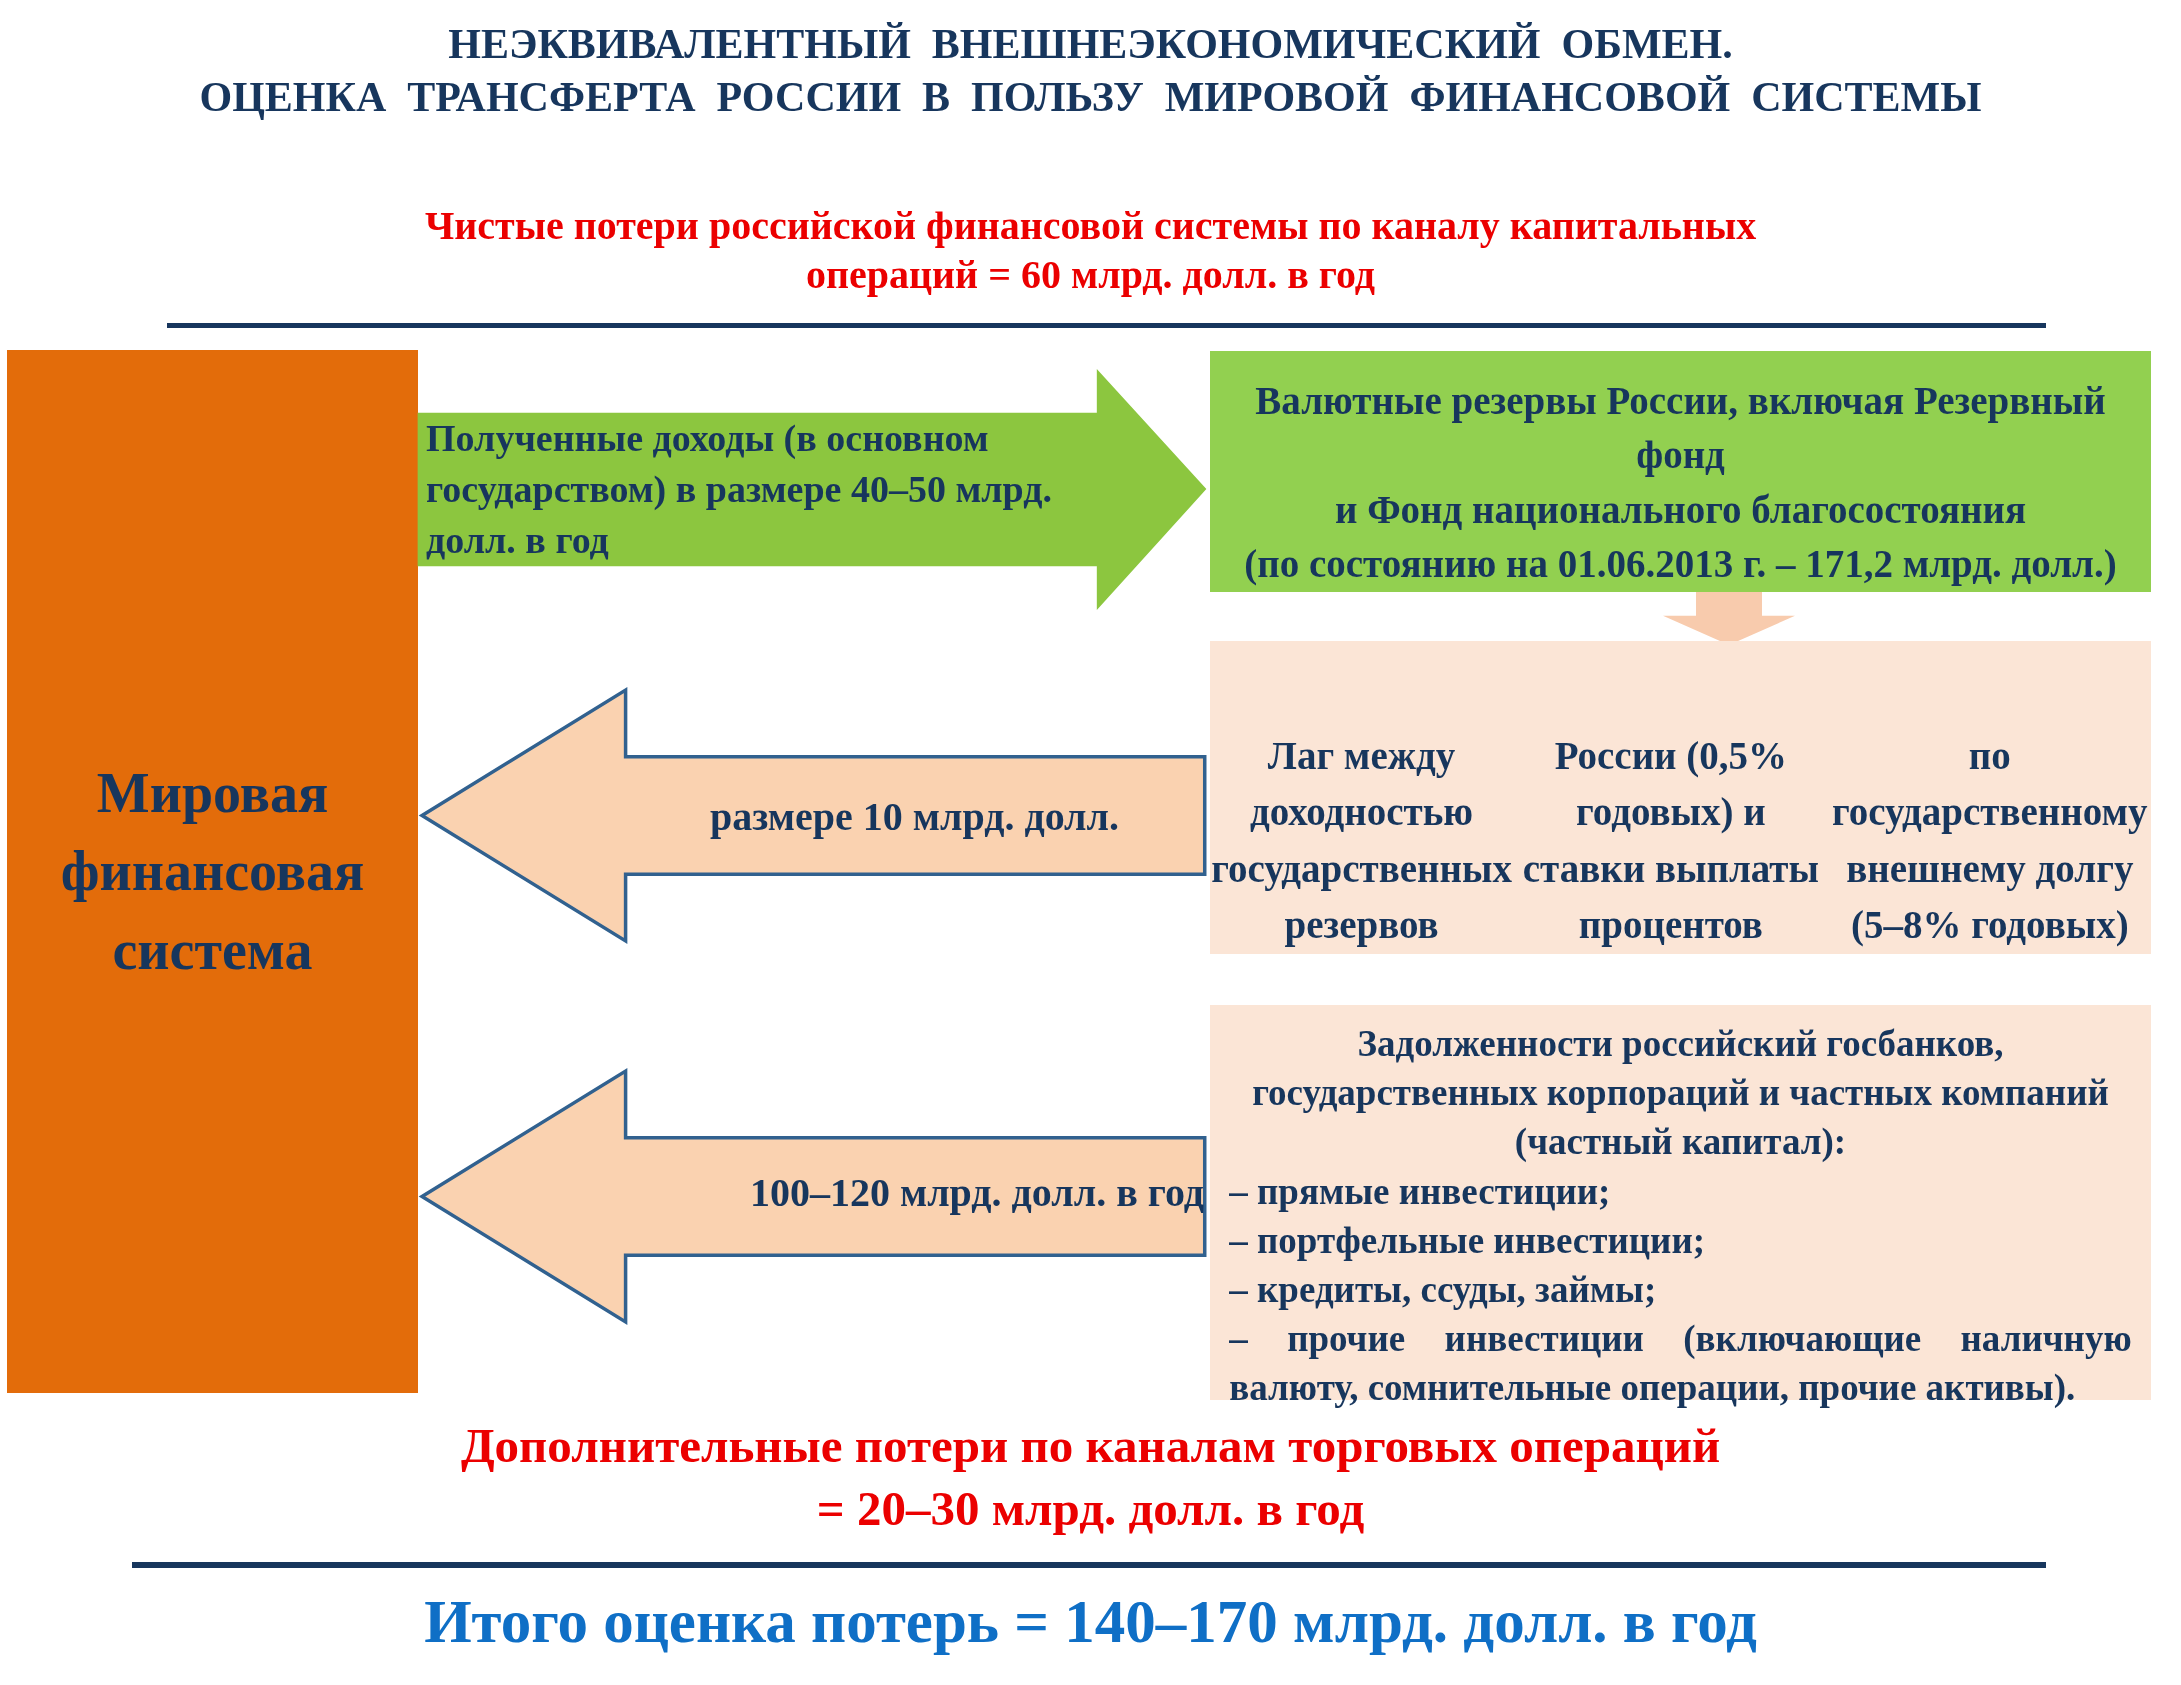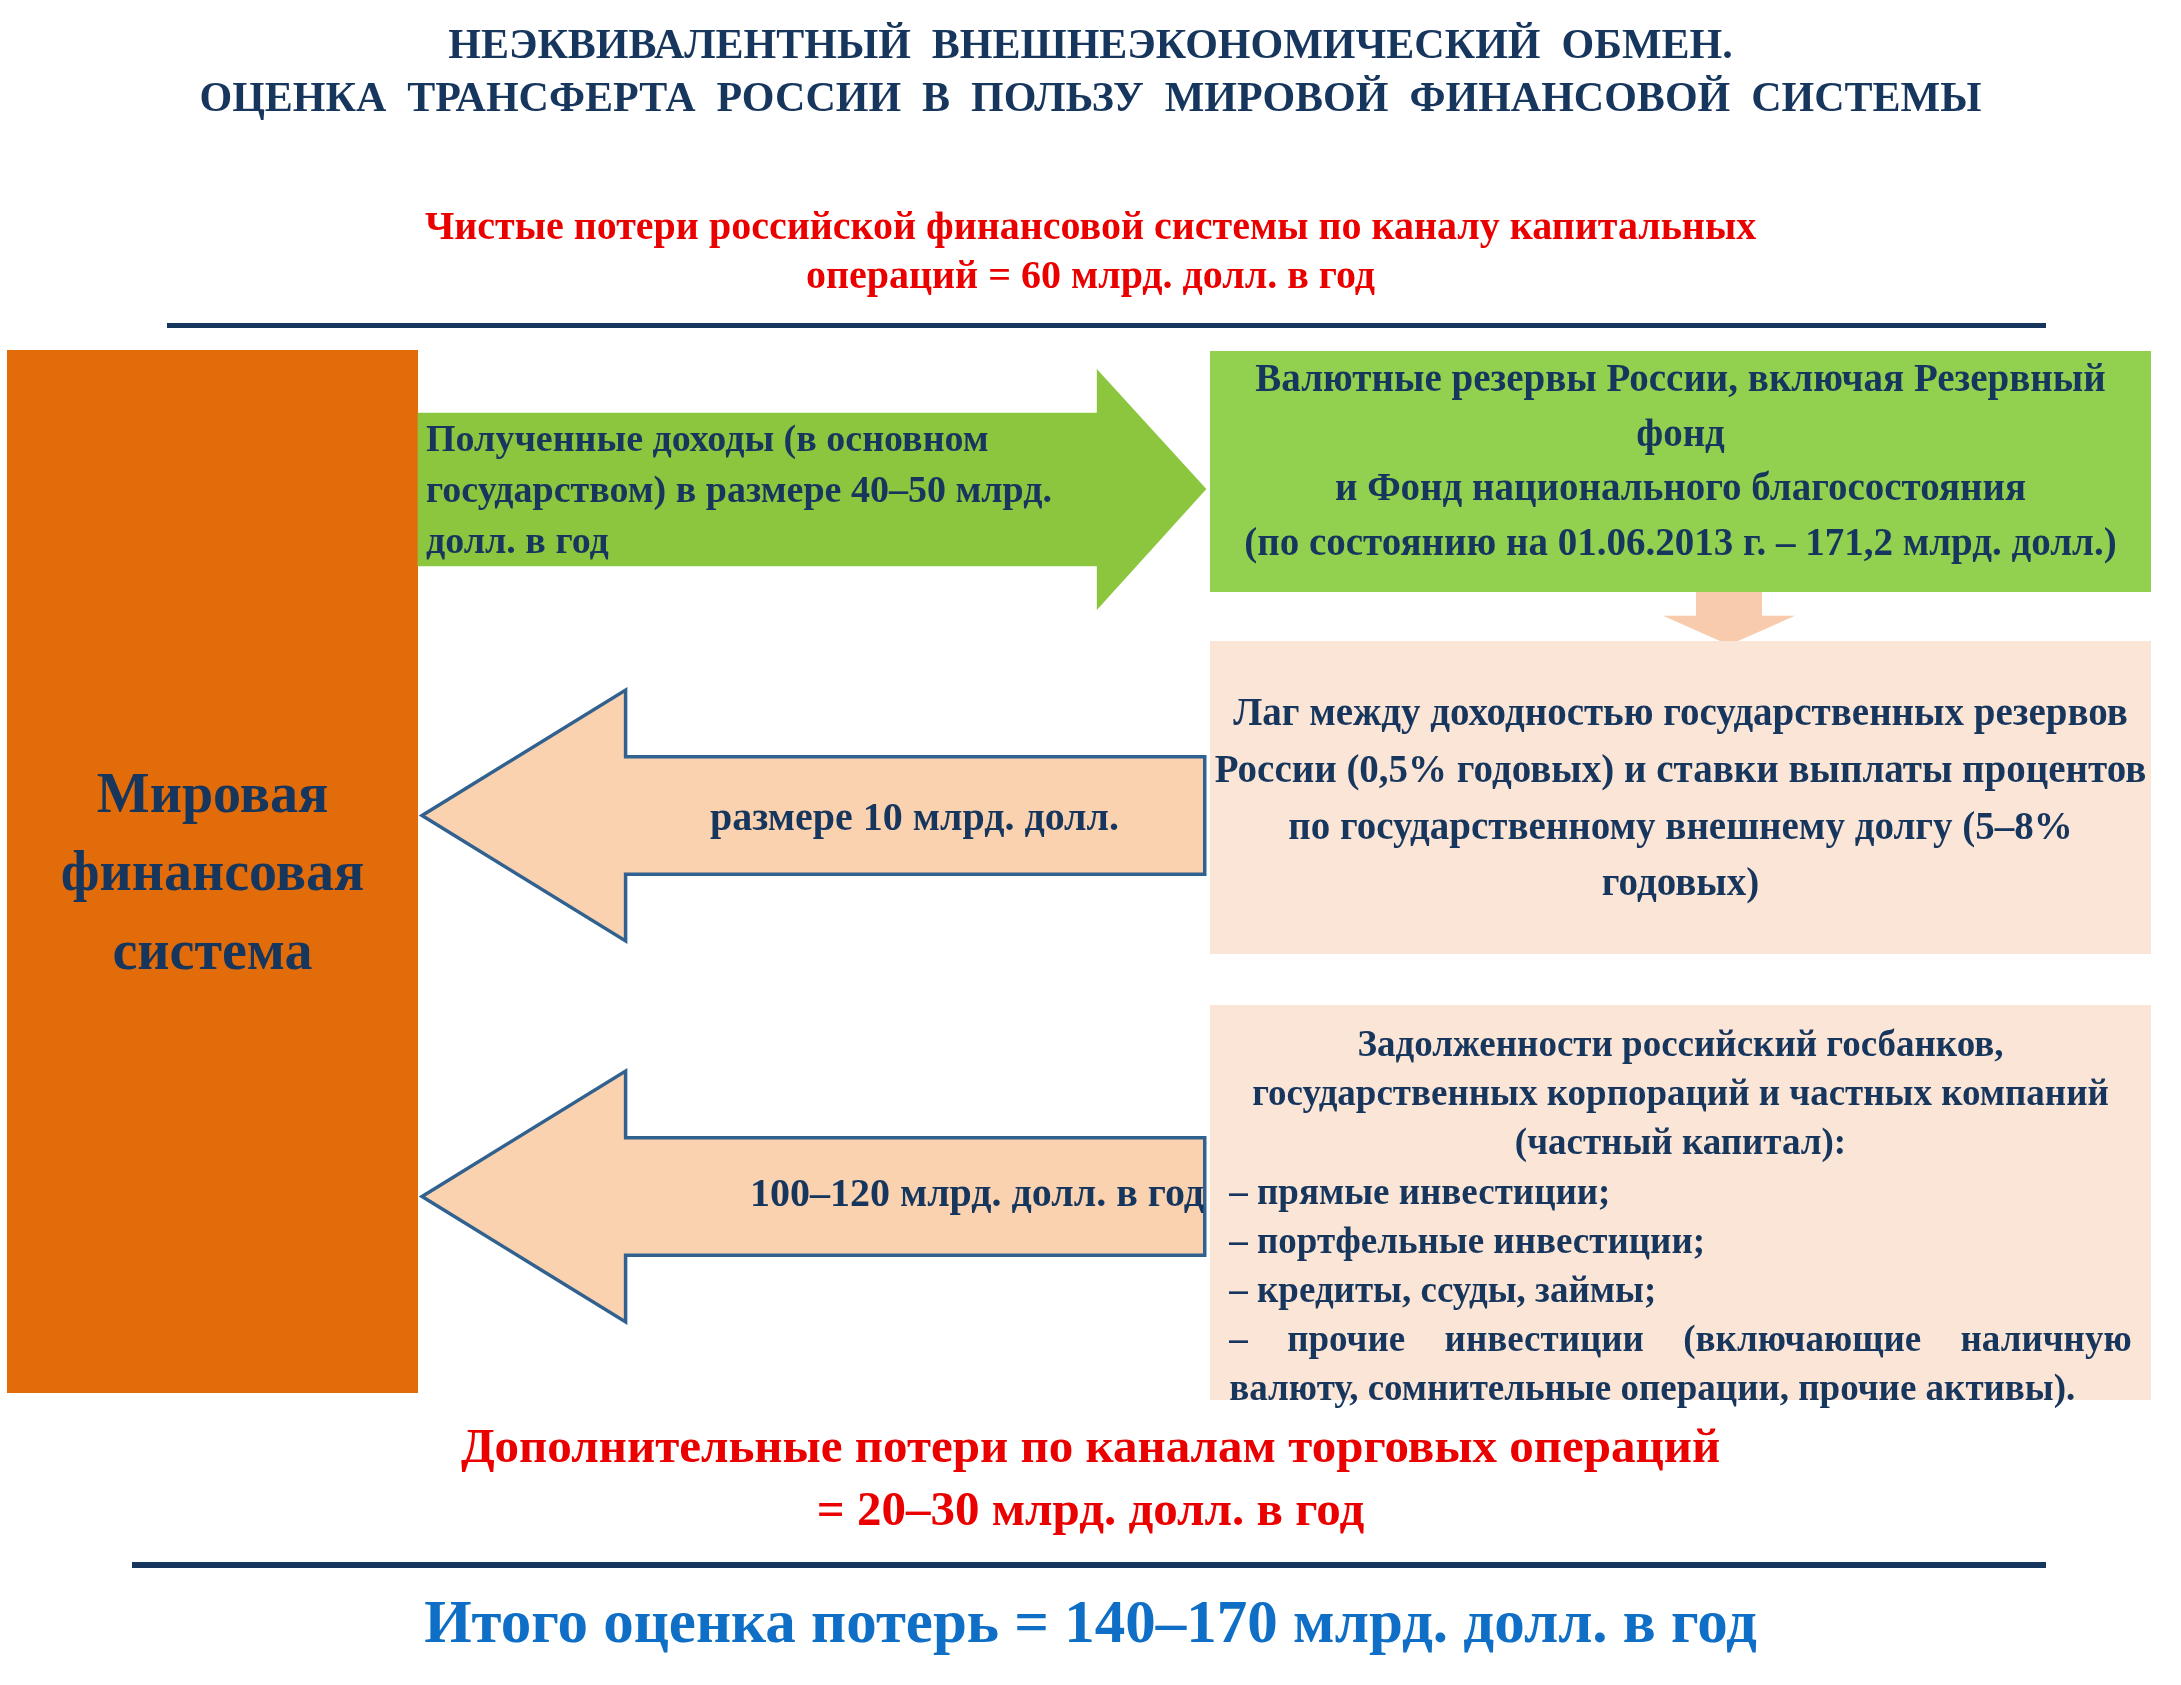--- a/index.html
+++ b/index.html
@@ -53,43 +53,44 @@
     display:flex;flex-direction:column;justify-content:center;
     text-align:left;
     color:#17365D;
     font-size:38px;
     line-height:1.35;
   }
   
   .green-box{
     left:1210px;top:351px;width:941px;height:241px;
     background:#92D050;
-    display:flex;flex-direction:column;justify-content:flex-start;
+    display:flex;flex-direction:column;justify-content:flex-end;
     text-align:center;
     color:#17365D;
     font-size:39px;
     line-height:1.4;
   }
   
   .down-arrow{
     left:1663px;top:592px;width:132px;height:53px;
     background:#F8CBAD;
     clip-path:polygon(25% 0,75% 0,75% 45%,100% 45%,50% 100%,0 45%,25% 45%);
   }
   
   .peach-box{
     background:#FBE5D6;
     color:#17365D;
   }
   .lag-box{
     left:1210px;top:641px;width:941px;height:313px;
-    display:flex;flex-direction:column;justify-content:center;
+    display:flex;justify-content:center;
     text-align:center;
     font-size:39px;
     line-height:1.45;
+    align-items:flex-end;
   }
   .debt-box{
     left:1210px;top:1005px;width:941px;height:395px;
     box-sizing:border-box;
     padding:14px 19.3px 8.8px 19.3px;
     font-size:37px;
     line-height:1.33;
   }
   .debt-heading{text-align:center;}
   .debt-item{text-align:left;}

